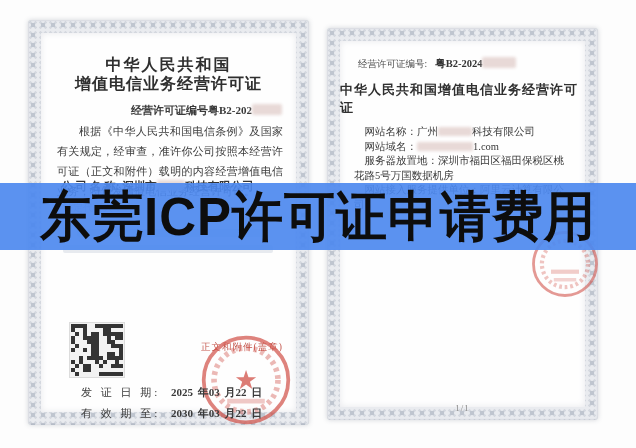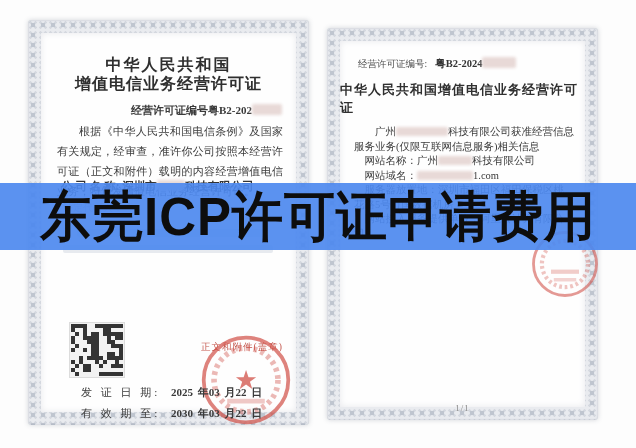--- a/index.html
+++ b/index.html
@@ -218,23 +218,20 @@
 
   <div class="cert cert-right">
     <div class="cert-inner">
       <div class="rc-licline">
         <span>经营许可证编号:</span><span class="rc-licval">粤B2-2024</span><span class="redact w34"></span>
       </div>
 
       <div class="rc-title">中华人民共和国增值电信业务经营许可证</div>
 
       <div class="rc-body">
-        <div class="intro">
-          <span>广州</span><span class="redact w46 sm"></span><span>科技有限公司获准经营信息服务业务(仅限互联网信息服务)相关信息</span>
-        </div>
         <div class="row">
           <span>网站名称：</span><span>广州</span><span class="redact w34 sm"></span><span>科技有限公司</span>
         </div>
         <div class="row">
           <span>网站域名：</span><span class="redact w52 sm"></span><span>1.com</span>
         </div>
         <div class="row">服务器放置地：深圳市福田区福田保税区桃花路5号万国数据机房</div>
         <div class="row">网站接入服务提供单位：阿里云计算有限公司</div>
       </div>
 

